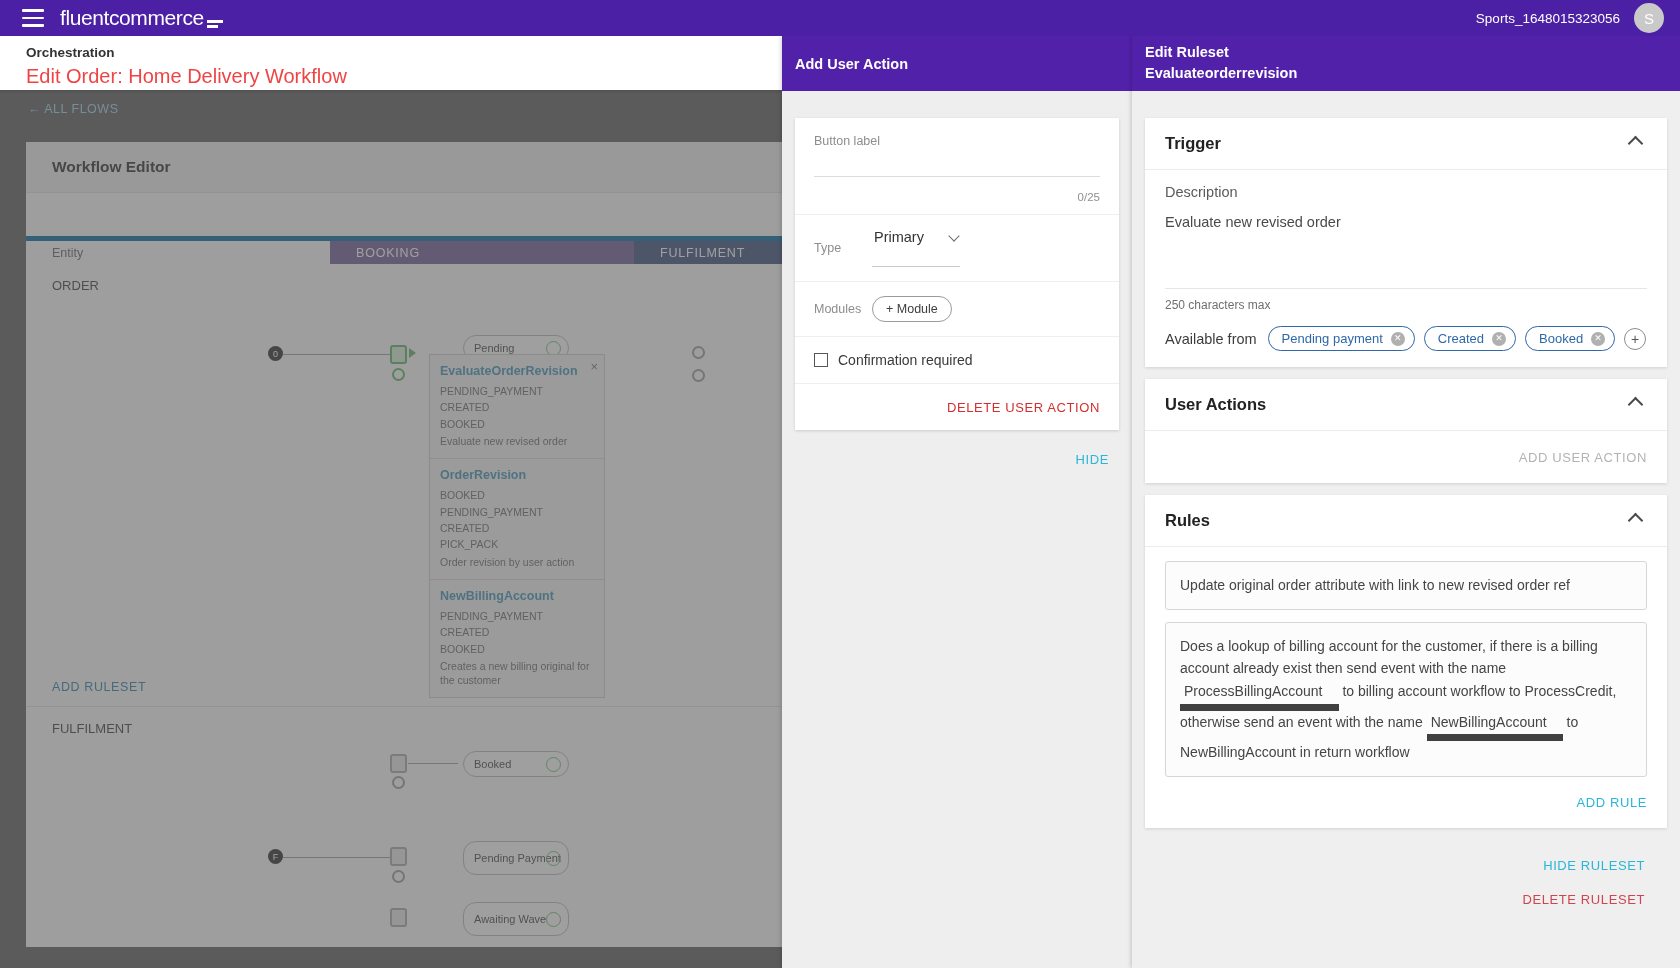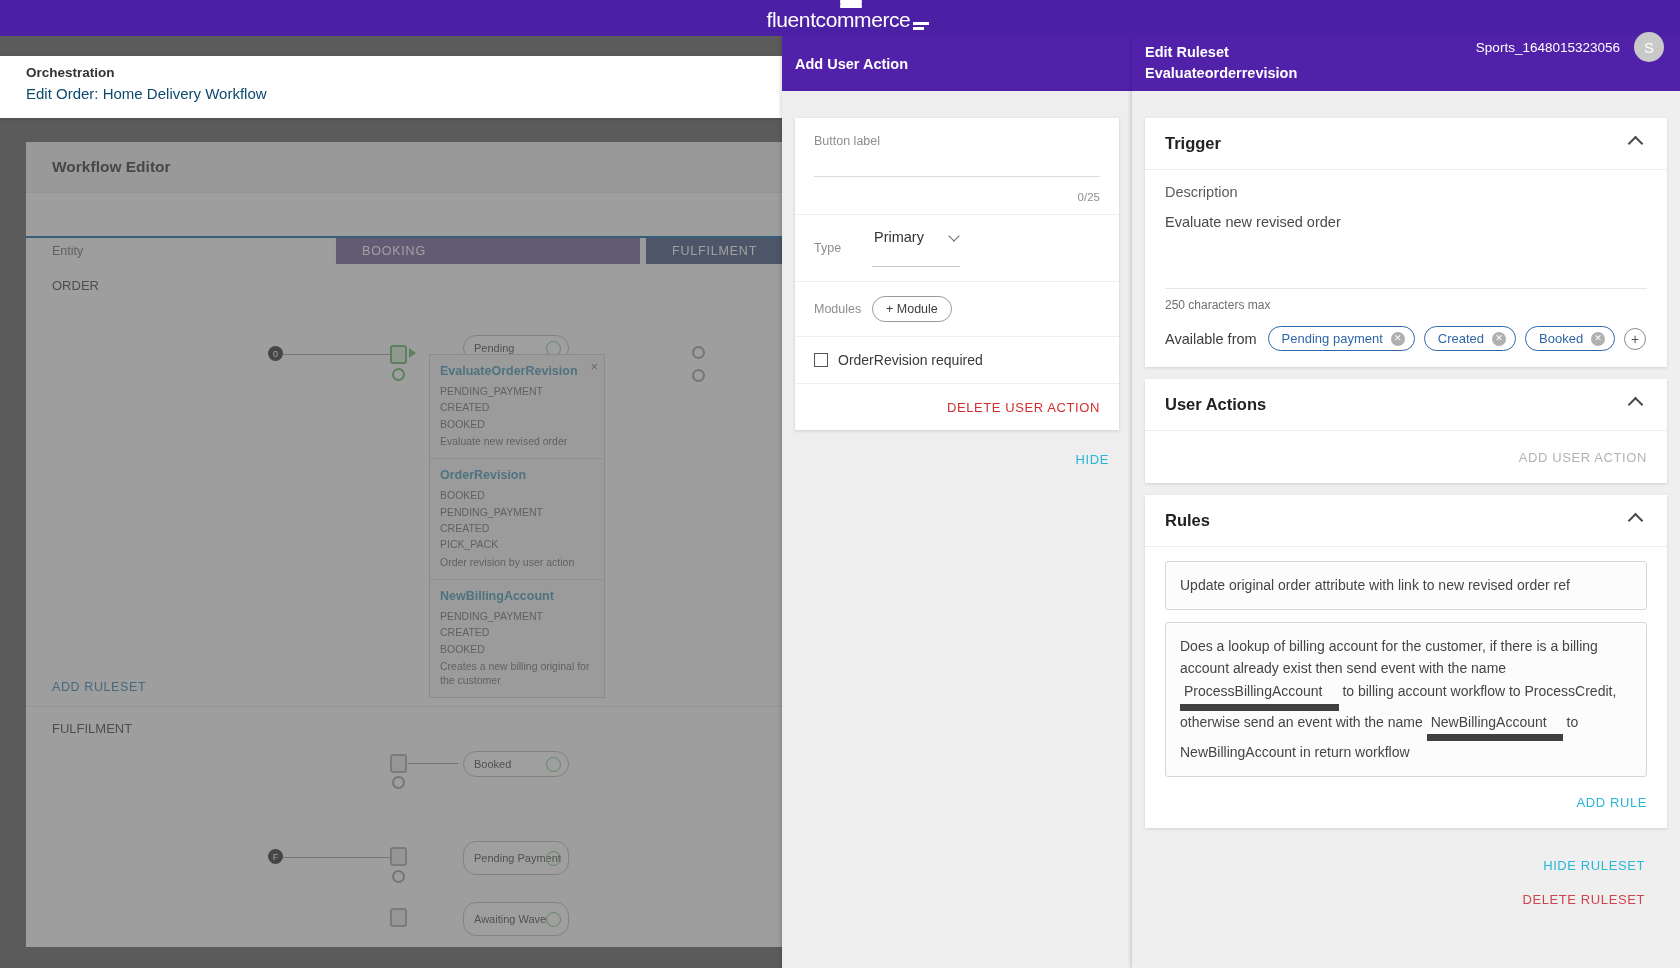--- a/index.html
+++ b/index.html
@@ -9,64 +9,62 @@
     background: #ffffff;
     overflow: hidden;
   }
   #root { position: relative; width: 1680px; height: 968px; }
 
   
   .topbar {
     position: absolute; top: 0; left: 0; width: 1680px; height: 36px;
     background: #4b20a5; display: flex; align-items: center;
     z-index: 40;
-    flex-direction: column;
   }
   .hamburger { margin-left: 22px; width: 22px; height: 18px;
     display: flex; flex-direction: column; justify-content: space-between; cursor: pointer; }
   .hamburger span { display: block; height: 2.6px; background: #fff; border-radius: 1px; }
   .brandwrap { margin-left: 16px; display: flex; align-items: baseline; }
   .brand-a { color: #fff; font-size: 21px; letter-spacing: -0.4px; }
   .brand-b { color: #fff; font-size: 21px; letter-spacing: -0.4px; }
   .brandmark { display: inline-flex; flex-direction: column; gap: 2.5px; margin-left: 3px;
      position: relative; top: -2px; }
   .brandmark i { display: block; height: 3px; background: #fff; }
   .brandmark i:nth-child(1) { width: 16px; }
   .brandmark i:nth-child(2) { width: 11px; }
   .topbar-right { margin-left: auto; display: flex; align-items: center; margin-right: 16px; }
   .acct-name { color: #ffffff; font-size: 13.5px; margin-right: 14px; }
   .avatar { width: 30px; height: 30px; border-radius: 50%;
      background: #c9c9c9; color: #fff; font-size: 15px;
      display: flex; align-items: center; justify-content: center; }
 
   
   .pagehead {
-    position: absolute; top: 36px; left: 0; width: 782px; height: 62px;
+    position: absolute; top: 36px; left: 0; width: 782px; height: 54px;
     background: #fff; padding: 9px 0 0 26px; z-index: 12;
     box-shadow: 0 1px 3px rgba(0,0,0,0.16);
-    margin-top: 20px;
   }
   .pagehead .l1 { font-size: 13.5px; font-weight: bold; color: #333; }
-  .pagehead .l2 { font-size: 15px; color: #0c4a6e; margin-top: 5px; }
+  .pagehead .l2 { font-size: 20px; color: #ef4444; margin-top: 5px; }
 
   
   .backdrop {
     position: absolute; top: 36px; left: 0; width: 1680px; height: 932px;
     background: #5b5b5b;
   }
   .wf-wrap { position: absolute; top: 0; left: 0; width: 882px; height: 932px;
     overflow: hidden; opacity: 0.42; }
   .allflows { position: absolute; top: 66px; left: 28px; font-size: 12.5px;
     color: #9fd2e8; letter-spacing: 0.5px; }
   .wf-card { position: absolute; top: 106px; left: 26px; width: 1200px;
     background: #f7f7f7; }
   .wf-title { font-size: 15.5px; font-weight: bold; color: #2d2d2d;
     padding: 16px 0 16px 26px; background: #efefef; }
   .wf-blank { height: 44px; background: #fafafa; border-top: 1px solid #e2e2e2; }
-  .wf-colhdr { display: flex; height: 28px; border-top: 2px solid #0369a1; gap: 6px; }
+  .wf-colhdr { display: flex; height: 28px; border-top: 5px solid #0369a1; }
   .wf-entity { width: 304px; font-size: 12.5px; color: #666; padding-left: 26px;
     display: flex; align-items: center; background: #fafafa; }
   .wf-booking { width: 304px; background: #6f5a97; color: #fff; font-size: 12.5px;
     letter-spacing: 0.8px; display: flex; align-items: center; padding-left: 26px; }
   .wf-fulfil { width: 310px; background: #3b4f7d; color: #fff; font-size: 12.5px;
     letter-spacing: 0.8px; display: flex; align-items: center; padding-left: 26px; }
   .wf-rowlabel { font-size: 13px; color: #3c3c3c; padding: 14px 0 0 26px; background: #fafafa; }
   .wf-rowblock { background: #fafafa; }
   .wf-addruleset { font-size: 12.5px; color: #2a7fa8; letter-spacing: 0.6px;
     padding: 10px 0 12px 26px; background: #fafafa; border-bottom: 1px solid #e2e2e2; }
@@ -319,21 +317,21 @@
         </span>
       </div>
 
       <div class="row">
         <span class="row-label">Modules</span>
         <span class="mod-btn">+ Module</span>
       </div>
 
       <div class="chk-row">
         <span class="chkbox"></span>
-        <span class="chk-label">OrderRevision required</span>
+        <span class="chk-label">Confirmation required</span>
       </div>
 
       <div class="del-row">
         <span class="del-link">DELETE USER ACTION</span>
       </div>
     </div>
 
     <div class="hide-row">
       <span class="hide-link">HIDE</span>
     </div>

